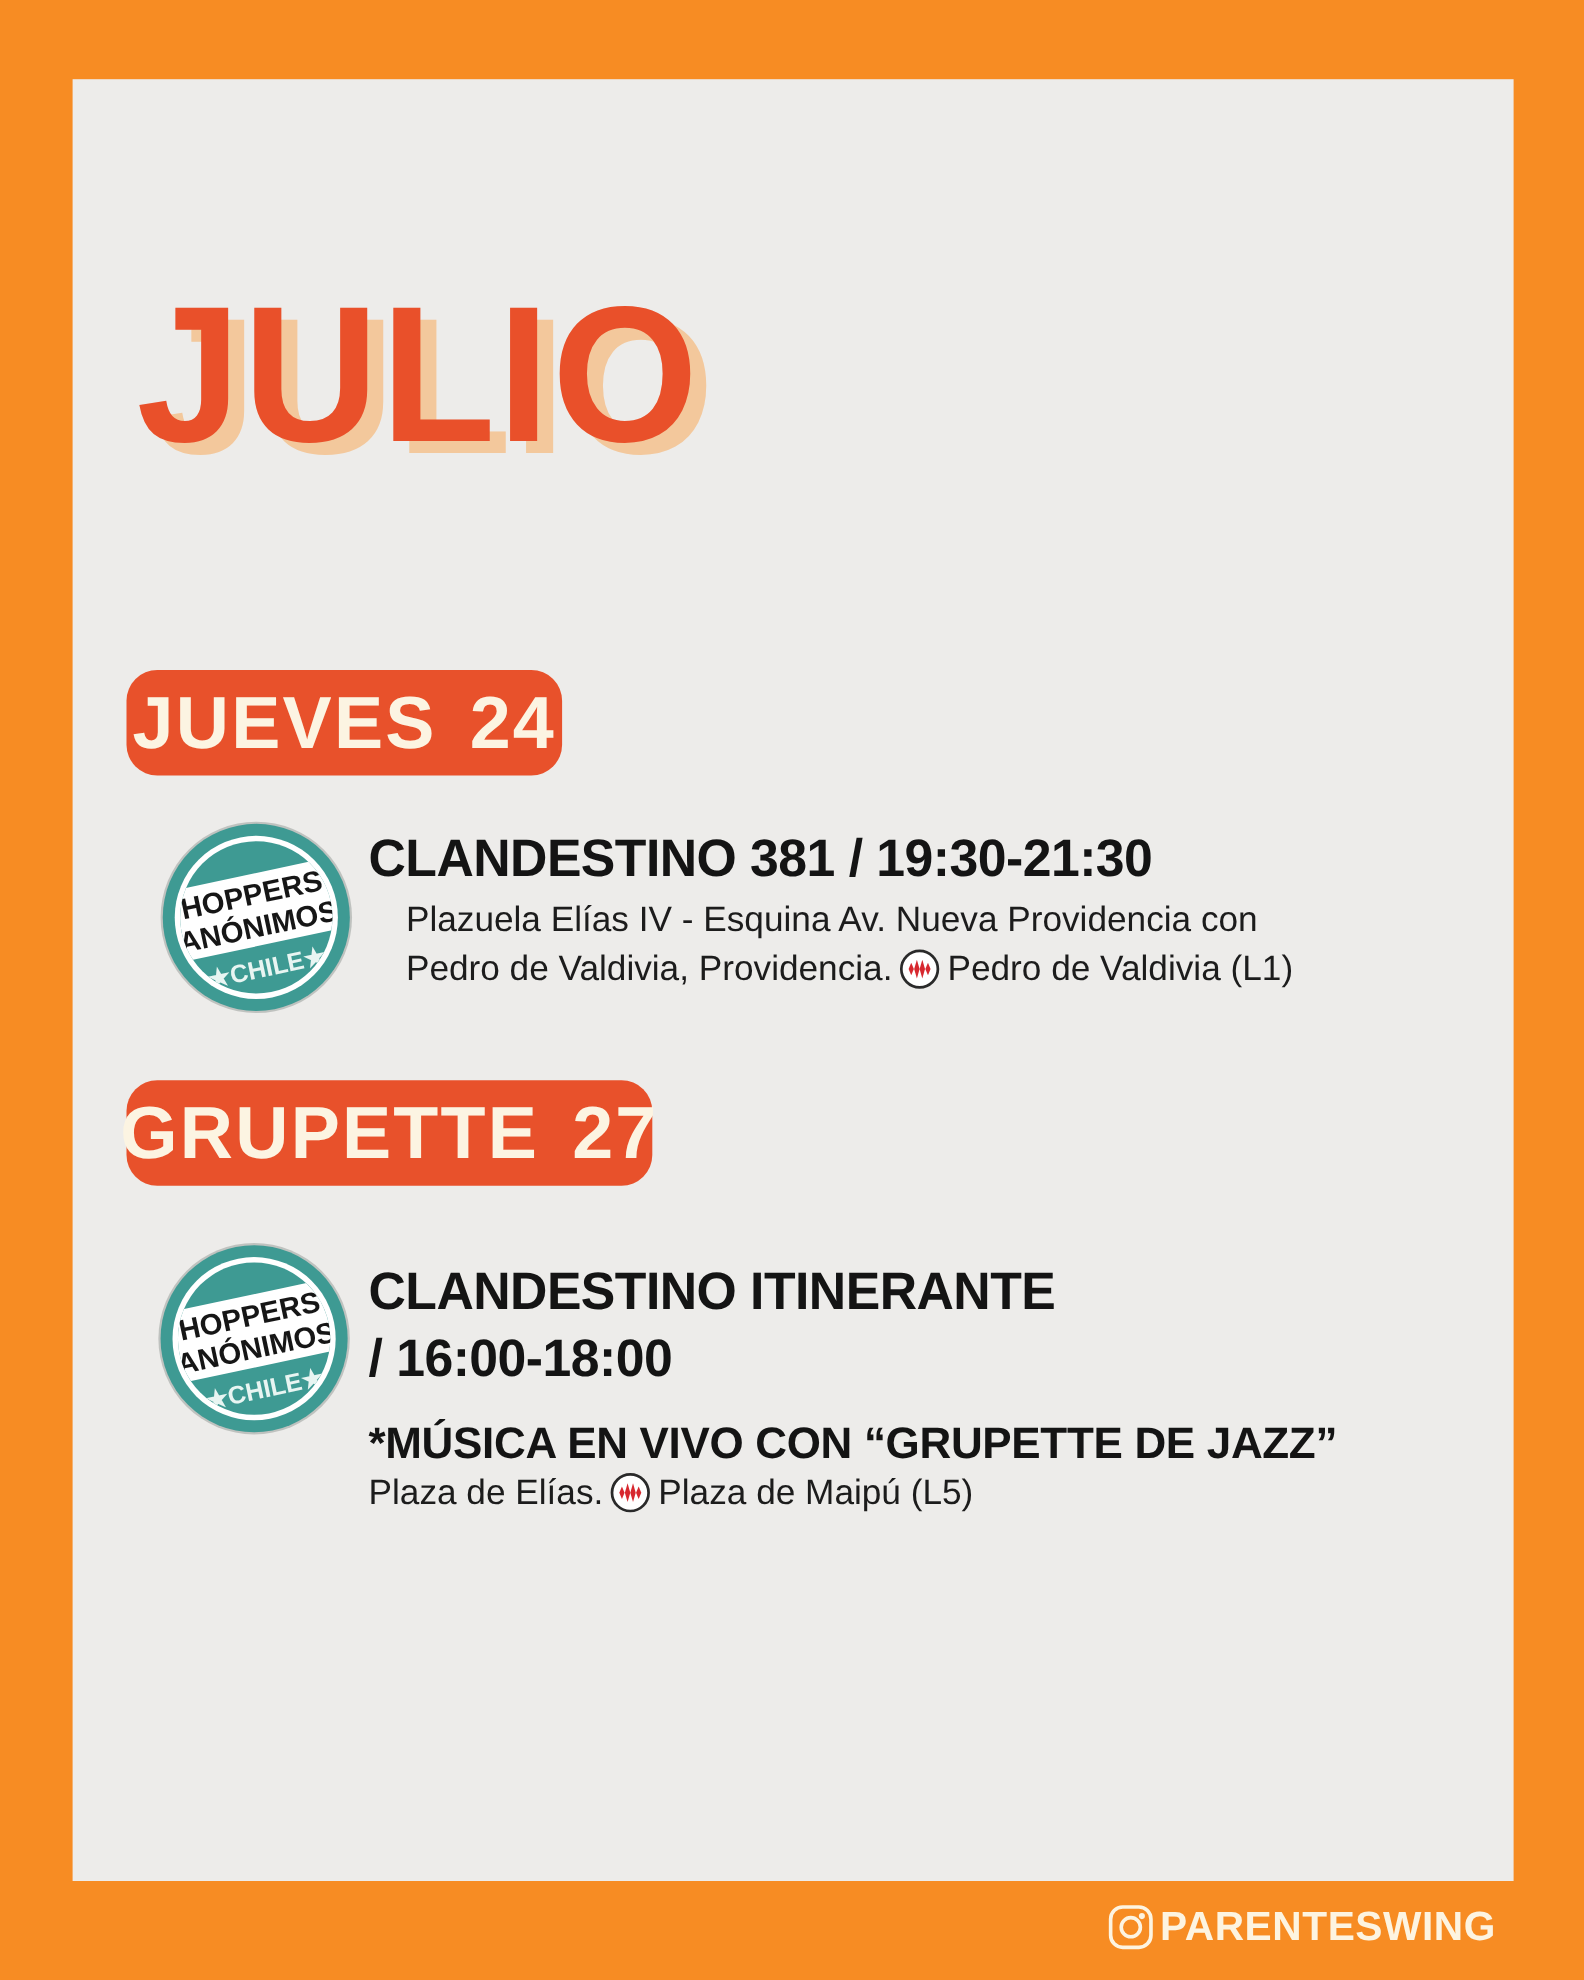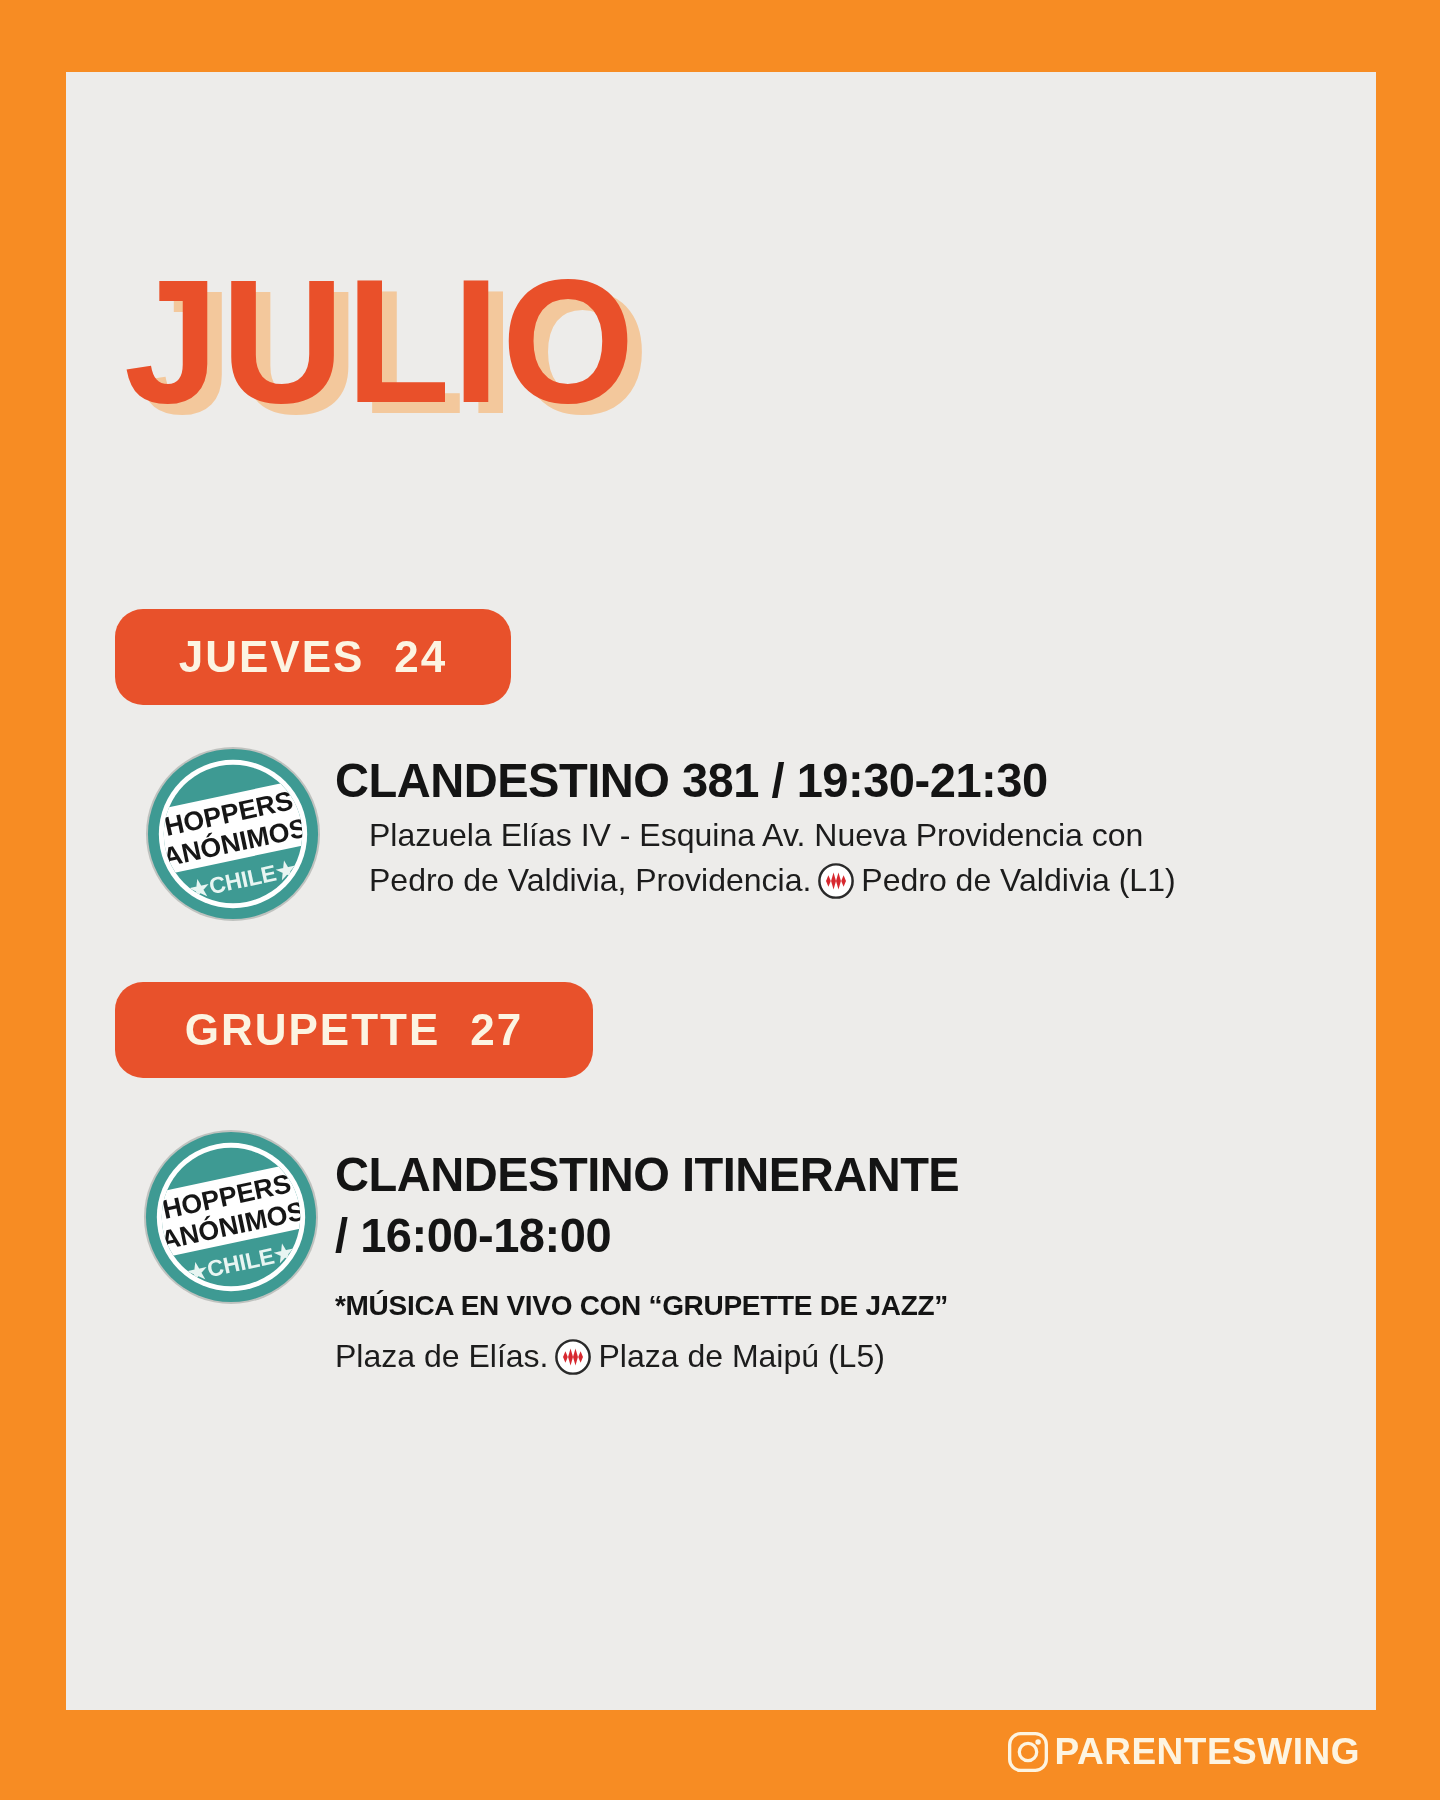--- a/index.html
+++ b/index.html
@@ -18,21 +18,21 @@
     position:absolute;left:58px;top:181px;margin:0;
     font-size:176px;line-height:1;font-weight:bold;letter-spacing:2px;
     color:#e9502a;
     text-shadow:15px 11px 0 #f3c89c;
     transform:scaleX(.97);transform-origin:left top;
   }
   
   .badge{
     position:absolute;height:96px;border-radius:28px;background:#e8512b;
     display:flex;align-items:center;justify-content:center;gap:30px;
-    color:#fcf4e2;font-weight:bold;font-size:44px;letter-spacing:2px;
+    color:#fcf4e2;font-weight:bold;font-size:67px;letter-spacing:2px;
   }
   .badge-1{left:49px;top:537px;width:396px;}
   .badge-2{left:49px;top:910px;width:478px;}
   
   .logo{position:absolute;width:178px;height:178px;}
   .logo-1{left:78px;top:673px;}
   .logo-2{left:76px;top:1056px;}
   .logo svg{width:100%;height:100%;}
   
   .event-title{
@@ -43,21 +43,21 @@
   .e1-title{top:678px;}
   .e2-title{top:1072px;}
   .event-address{
     position:absolute;left:269px;
     font-size:32px;line-height:45px;color:#1c1c1c;
   }
   .e1-addr{top:741px;margin-left:34px;}
   .e2-addr{top:1262px;}
   .event-note{
     position:absolute;left:269px;top:1218px;
-    font-size:28px;font-weight:bold;color:#141414;letter-spacing:-.3px;
+    font-size:40px;font-weight:bold;color:#141414;letter-spacing:-.3px;
   }
   .metro{width:38px;height:38px;vertical-align:-9px;margin:0 6px;}
   
   .footer{
     position:absolute;right:80px;top:1728px;height:48px;
     display:flex;align-items:center;gap:5px;
     color:#fdf4e1;
   }
   .footer .handle{font-size:37px;font-weight:bold;letter-spacing:.5px;}
   .ig-icon{width:44px;height:44px;}

